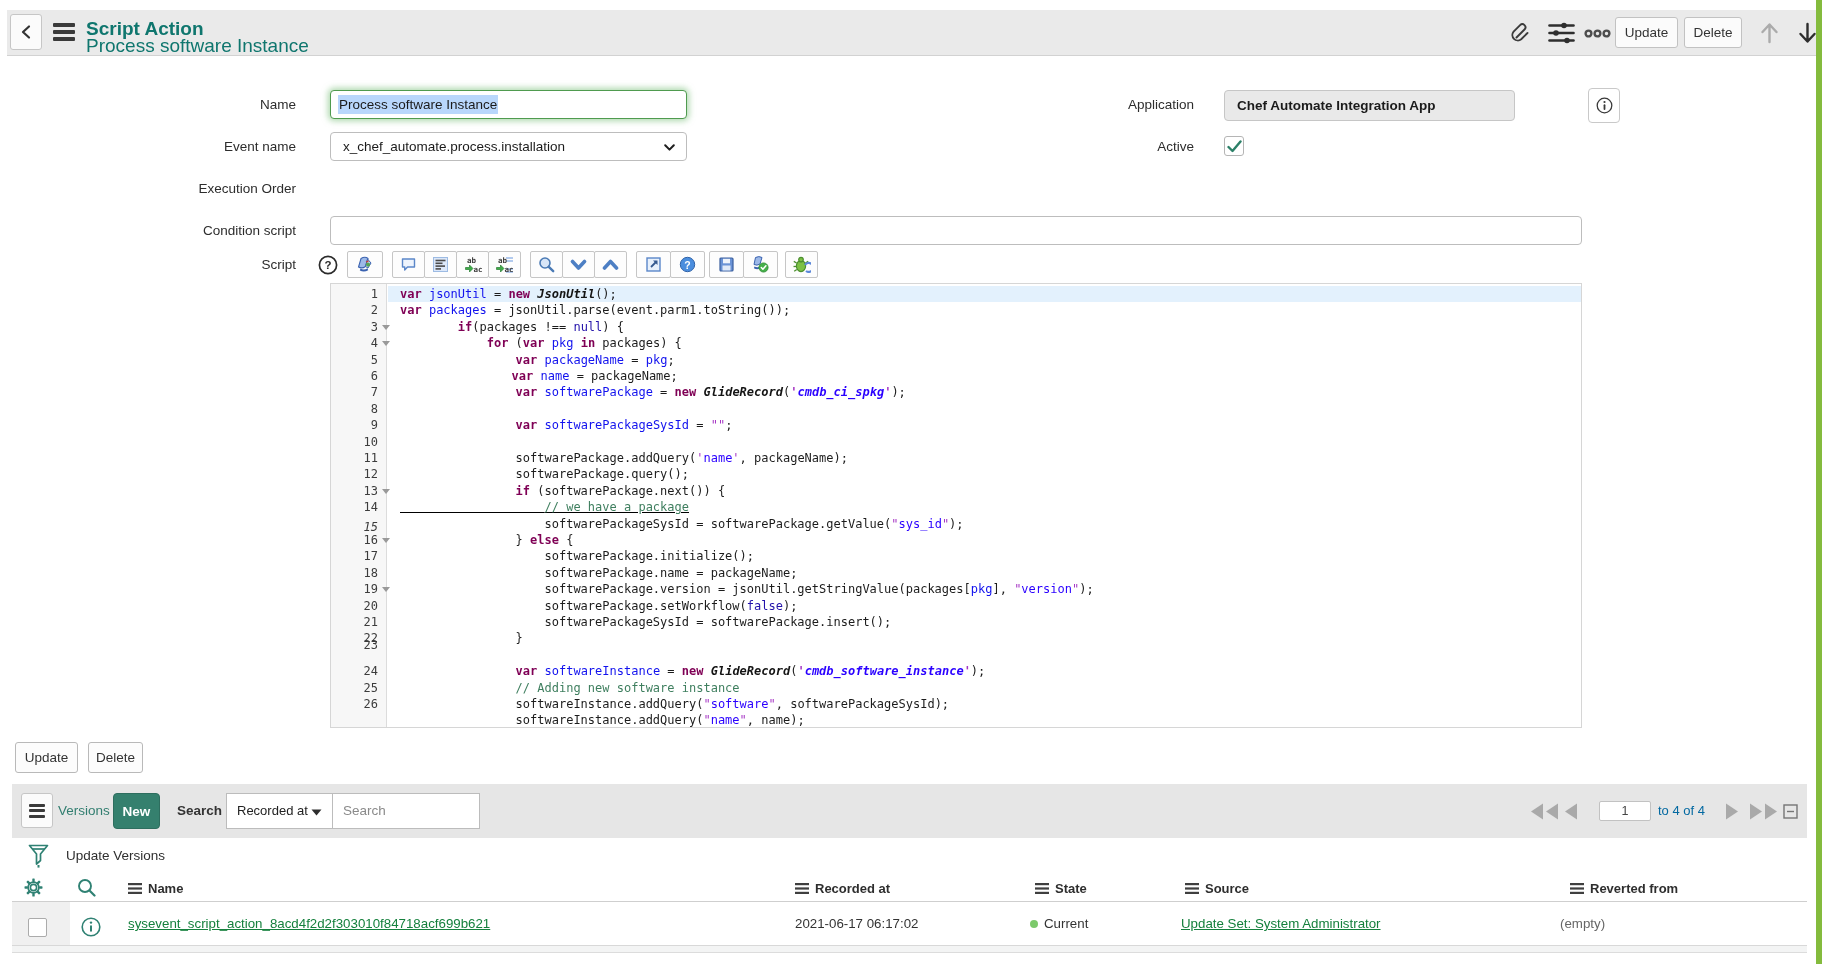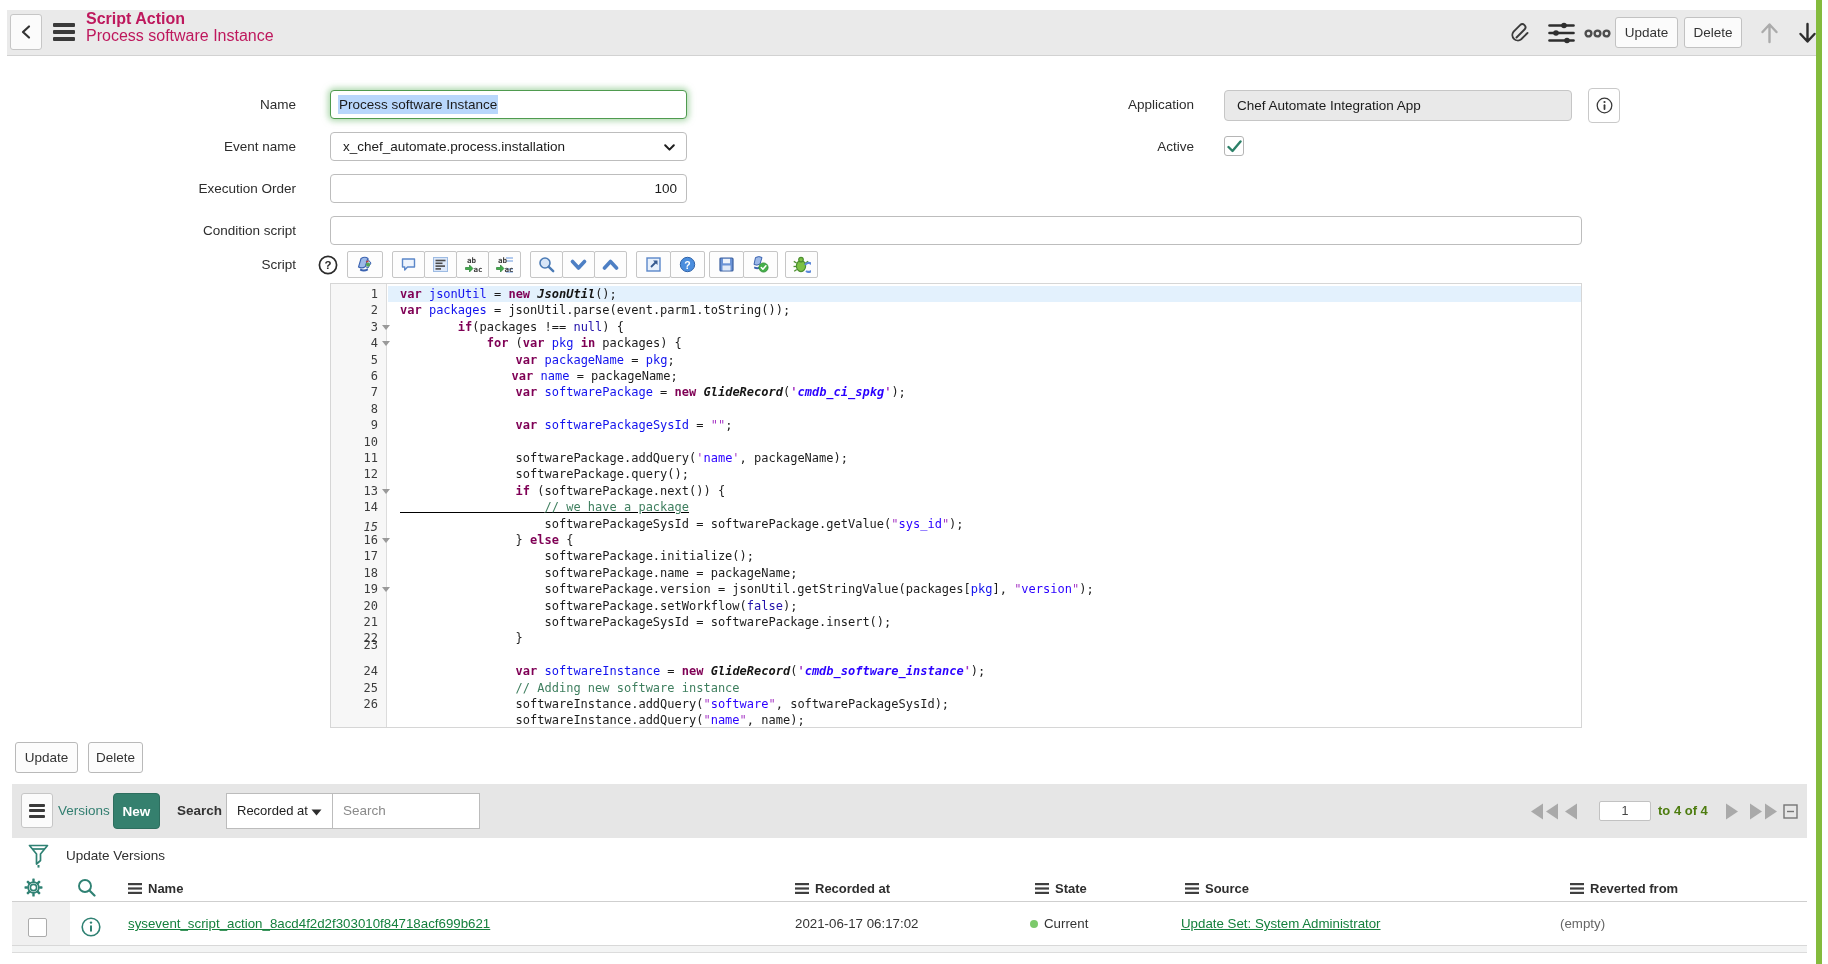--- a/index.html
+++ b/index.html
@@ -8,21 +8,21 @@
   #page { position: relative; width: 1828px; height: 964px; background: #fff; overflow: hidden; }
 
   
   .topbar { position: absolute; left: 7px; top: 10px; width: 1811px; height: 46px;
             background: #eaeaea; border-bottom: 1px solid #d2d2d2; }
   .back-btn { position: absolute; left: 3px; top: 4px; width: 32px; height: 36px;
               background: #fbfbfb; border: 1px solid #c6c6c6; border-radius: 3px;
               display: flex; align-items: center; justify-content: center; cursor: pointer; }
   .hamburger { position: absolute; left: 46px; top: 13px; width: 22px; height: 20px; cursor: pointer; }
   .hamburger span { display: block; height: 4px; background: #3a3a3a; border-radius: 1px; margin-bottom: 3px; }
-  .title-wrap { position: absolute; left: 79px; top: 1px; line-height: 16.5px; font-size: 16px; color: #be185d; }
+  .title-wrap { position: absolute; left: 79px; top: 11px; line-height: 16.5px; font-size: 19px; color: #0f766e; }
   .title-wrap .t1 { font-weight: bold; }
   .top-icon { position: absolute; top: 10px; display: flex; align-items: center; justify-content: center; cursor: pointer; }
   .topbar .btn { position: absolute; top: 7px; height: 31px; background: #fbfbfb;
                  border: 1px solid #c2c2c2; border-radius: 3px; font-size: 13.5px; color: #333;
                  display: flex; align-items: center; justify-content: center; cursor: pointer;
                  font-family: "Liberation Sans", sans-serif; }
 
   
   .flabel { position: absolute; width: 240px; text-align: right; font-size: 13.5px;
             color: #2d2d2d; line-height: 29px; }
@@ -85,21 +85,21 @@
           display: flex; align-items: center; justify-content: center; cursor: pointer; }
   .vsearchlbl { position: absolute; left: 165px; top: 0; height: 54px; line-height: 54px; font-size: 13.5px; font-weight: bold; color: #333; }
   .vdrop { position: absolute; left: 214px; top: 9px; width: 107px; height: 36px; background: #fff;
            border: 1px solid #bcbcbc; font-size: 13px; color: #222; line-height: 34px; padding-left: 10px; cursor: pointer; }
   .vinput { position: absolute; left: 320px; top: 9px; width: 148px; height: 36px; background: #fff;
             border: 1px solid #bcbcbc; font-size: 13.5px; color: #8a8a8a; line-height: 34px; padding-left: 10px; }
   .pg-icon { position: absolute; top: 0; height: 54px; display: flex; align-items: center; cursor: pointer; }
   .pg-input { position: absolute; left: 1587px; top: 17px; width: 52px; height: 20px; background: #fff;
               border: 1px solid #c2c2c2; border-radius: 2px; font-size: 12.5px; color: #444;
               text-align: center; line-height: 18px; }
-  .pg-range { position: absolute; left: 1646px; top: 0; height: 40px; line-height: 54px; font-size: 13px; color: #4d7c0f; font-weight: bold; }
+  .pg-range { position: absolute; left: 1646px; top: 0; height: 40px; line-height: 54px; font-size: 13px; color: #0369a1; }
   .filter-icon { position: absolute; left: 28px; top: 844px; cursor: pointer; }
   .filter-text { position: absolute; left: 66px; top: 848px; font-size: 13.5px; color: #2f2f2f; white-space: nowrap; }
 
   
   .lh-icon { position: absolute; cursor: pointer; }
   .col-head { position: absolute; top: 878px; height: 20px; display: flex; align-items: center; gap: 6px;
               font-size: 13px; font-weight: bold; color: #2e2e2e; cursor: pointer; }
   .table-sep { position: absolute; left: 12px; width: 1795px; height: 1px; background: #cfcfcf; }
   .sel-col { position: absolute; left: 12px; top: 902px; width: 58px; height: 43px; background: #f0f0f0; }
   .row-checkbox { position: absolute; left: 28px; top: 918px; width: 19px; height: 19px; background: #fff;
@@ -185,27 +185,26 @@
 
   <div class="flabel" style="left:56px; top:132px;">Event name</div>
   <div class="finput select-box" style="left:330px; top:132px; width:357px;">
     <span>x_chef_automate.process.installation</span>
     <svg class="select-caret" width="11" height="7" viewBox="0 0 11 7">
       <polyline points="1.2,1.2 5.5,5.6 9.8,1.2" fill="none" stroke="#1e1e1e" stroke-width="2" stroke-linecap="round" stroke-linejoin="round"></polyline>
     </svg>
   </div>
 
   <div class="flabel" style="left:56px; top:174px;">Execution Order</div>
-  <div class="finput num-input" style="left:330px; top:174px; width:357px;">100</div>
 
   <div class="flabel" style="left:56px; top:216px;">Condition script</div>
   <div class="finput" style="left:330px; top:216px; width:1252px;"></div>
 
   <div class="flabel" style="left:954px; top:90px;">Application</div>
-  <div class="finput readonly-input" style="left:1224px; top:90px; width:348px;">Chef Automate Integration App</div>
+  <div class="finput readonly-input" style="left:1224px; top:90px; width:291px;font-weight:bold;">Chef Automate Integration App</div>
   <div class="info-btn">
     <svg width="17" height="17" viewBox="0 0 17 17">
       <circle cx="8.5" cy="8.5" r="7.3" fill="none" stroke="#3a3a3a" stroke-width="1.3"></circle>
       <circle cx="8.5" cy="5" r="1.1" fill="#3a3a3a"></circle>
       <rect x="7.6" y="7.3" width="1.8" height="5.6" rx="0.9" fill="#3a3a3a"></rect>
     </svg>
   </div>
 
   <div class="flabel" style="left:954px; top:132px;">Active</div>
   <div class="checkbox" style="left:1224px; top:136px;">

